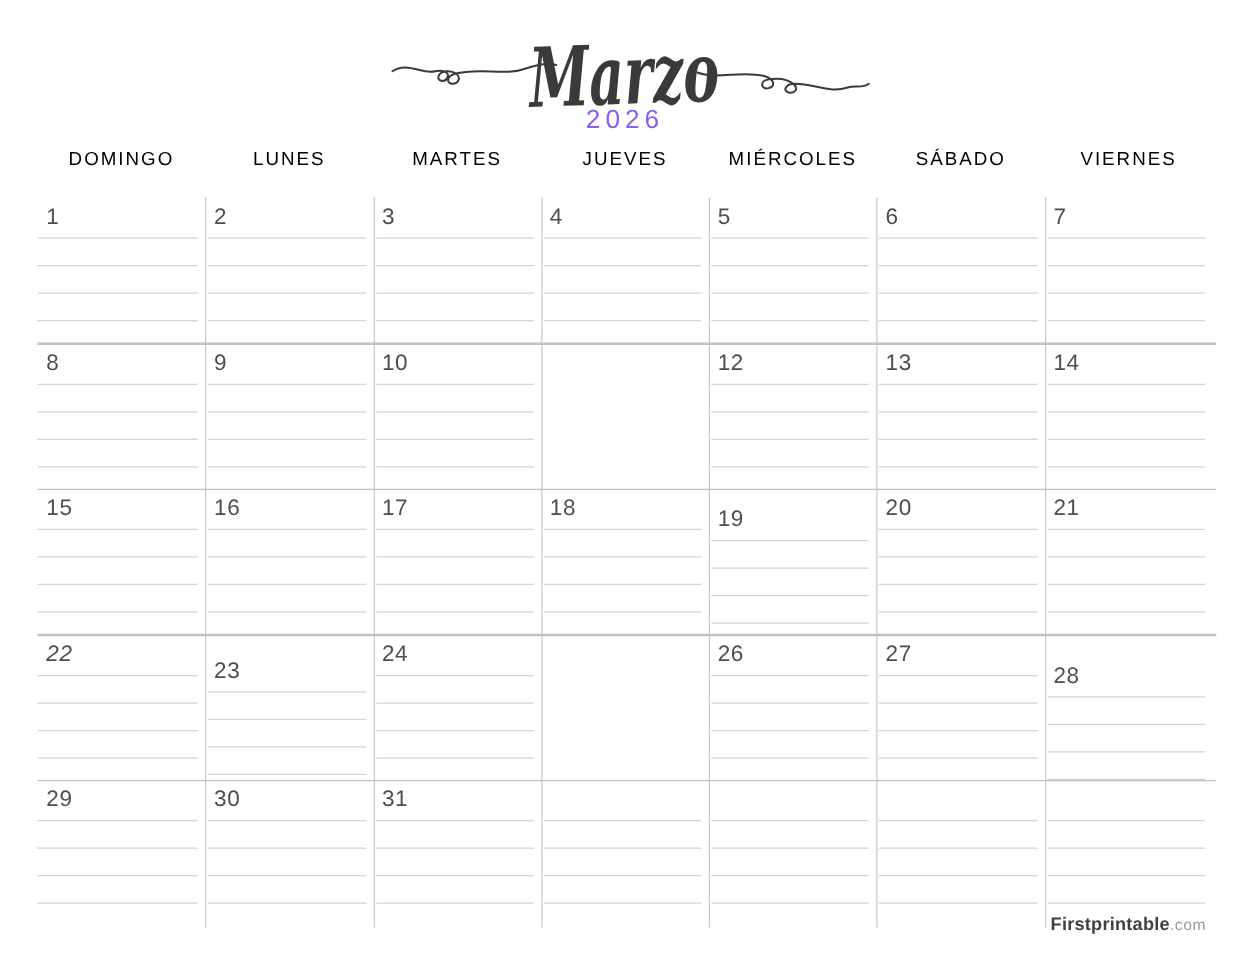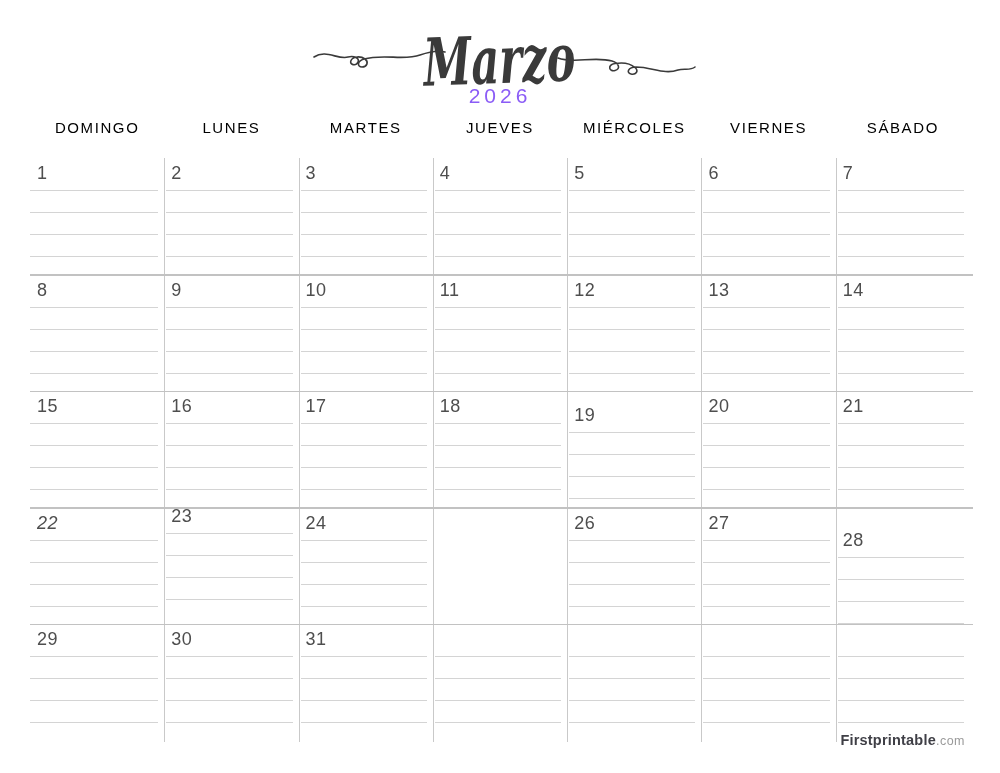--- a/index.html
+++ b/index.html
@@ -55,22 +55,22 @@
     </svg>
     <div class="year">2026</div>
   </div>
 
   <div class="day-headers" id="dayHeaders">
       <div class="day-name">DOMINGO</div>
       <div class="day-name">LUNES</div>
       <div class="day-name">MARTES</div>
       <div class="day-name">JUEVES</div>
       <div class="day-name">MIÉRCOLES</div>
+      <div class="day-name">SÁBADO</div>
       <div class="day-name">VIERNES</div>
-      <div class="day-name">SÁBADO</div>
     </div>
 
   <div class="grid" id="calGrid">
       <div class="col-divider" style="left: 133.5px;"></div>
       <div class="col-divider" style="left: 268.5px;"></div>
       <div class="col-divider" style="left: 402.5px;"></div>
       <div class="col-divider" style="left: 536.5px;"></div>
       <div class="col-divider" style="left: 670.5px;"></div>
       <div class="col-divider" style="left: 805.5px;"></div>
       <div class="week-separator" style="top: 116px;"></div>
@@ -140,27 +140,20 @@
         <div class="note-line" style="top: 76px; left: 2px; width: 126.286px;"></div>
         <div class="note-line" style="top: 98px; left: 2px; width: 126.286px;"></div>
       </div>
       <div class="date-cell" style="left: 268.571px; top: 116.5px; width: 134.286px; height: 116.5px; padding-left: 28px;">
         <span class="date-number">10</span>
         <div class="note-line" style="top: 32px; left: 2px; width: 126.286px;"></div>
         <div class="note-line" style="top: 54px; left: 2px; width: 126.286px;"></div>
         <div class="note-line" style="top: 76px; left: 2px; width: 126.286px;"></div>
         <div class="note-line" style="top: 98px; left: 2px; width: 126.286px;"></div>
       </div>
-      <div class="date-cell" style="left: 402.857px; top: 116.5px; width: 134.286px; height: 116.5px;">
-        <span class="date-number">11</span>
-        <div class="note-line" style="top: 32px; left: 2px; width: 126.286px;"></div>
-        <div class="note-line" style="top: 54px; left: 2px; width: 126.286px;"></div>
-        <div class="note-line" style="top: 76px; left: 2px; width: 126.286px;"></div>
-        <div class="note-line" style="top: 98px; left: 2px; width: 126.286px;"></div>
-      </div>
       <div class="date-cell" style="left: 537.143px; top: 116.5px; width: 134.286px; height: 116.5px;">
         <span class="date-number">12</span>
         <div class="note-line" style="top: 32px; left: 2px; width: 126.286px;"></div>
         <div class="note-line" style="top: 54px; left: 2px; width: 126.286px;"></div>
         <div class="note-line" style="top: 76px; left: 2px; width: 126.286px;"></div>
         <div class="note-line" style="top: 98px; left: 2px; width: 126.286px;"></div>
       </div>
       <div class="date-cell" style="left: 671.429px; top: 116.5px; width: 134.286px; height: 116.5px;">
         <span class="date-number">13</span>
         <div class="note-line" style="top: 32px; left: 2px; width: 126.286px;"></div>
@@ -224,21 +217,21 @@
         <div class="note-line" style="top: 76px; left: 2px; width: 126.286px;"></div>
         <div class="note-line" style="top: 98px; left: 2px; width: 126.286px;"></div>
       </div>
       <div class="date-cell" style="left: 0px; top: 349.5px; width: 134.286px; height: 116.5px; font-style: italic;">
         <span class="date-number">22</span>
         <div class="note-line" style="top: 32px; left: 0px; width: 128.286px;"></div>
         <div class="note-line" style="top: 54px; left: 0px; width: 128.286px;"></div>
         <div class="note-line" style="top: 76px; left: 0px; width: 128.286px;"></div>
         <div class="note-line" style="top: 98px; left: 0px; width: 128.286px;"></div>
       </div>
-      <div class="date-cell" style="left: 134.286px; top: 343px; width: 134.286px; height: 116.5px;">
+      <div class="date-cell" style="left: 134.286px; top: 363px; width: 134.286px; height: 116.5px;">
         <span class="date-number">23</span>
         <div class="note-line" style="top: 32px; left: 2px; width: 126.286px;"></div>
         <div class="note-line" style="top: 54px; left: 2px; width: 126.286px;"></div>
         <div class="note-line" style="top: 76px; left: 2px; width: 126.286px;"></div>
         <div class="note-line" style="top: 98px; left: 2px; width: 126.286px;"></div>
       </div>
       <div class="date-cell" style="left: 268.571px; top: 349.5px; width: 134.286px; height: 116.5px;">
         <span class="date-number">24</span>
         <div class="note-line" style="top: 32px; left: 2px; width: 126.286px;"></div>
         <div class="note-line" style="top: 54px; left: 2px; width: 126.286px;"></div>

